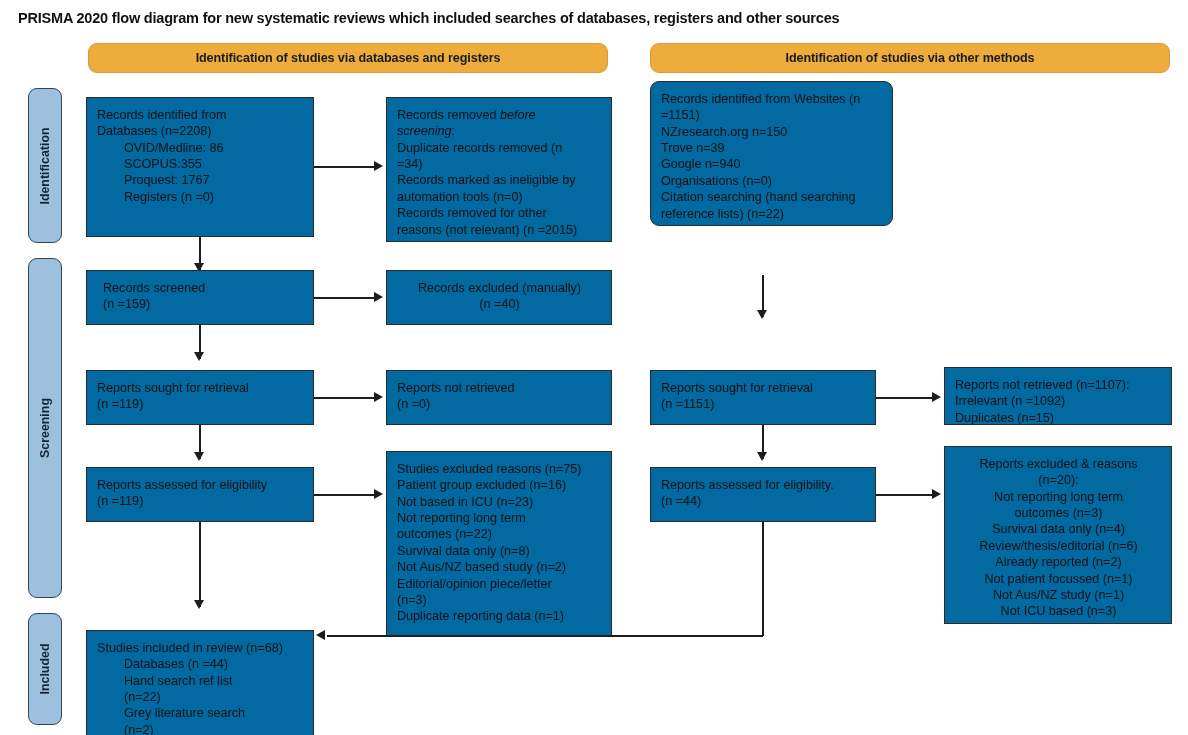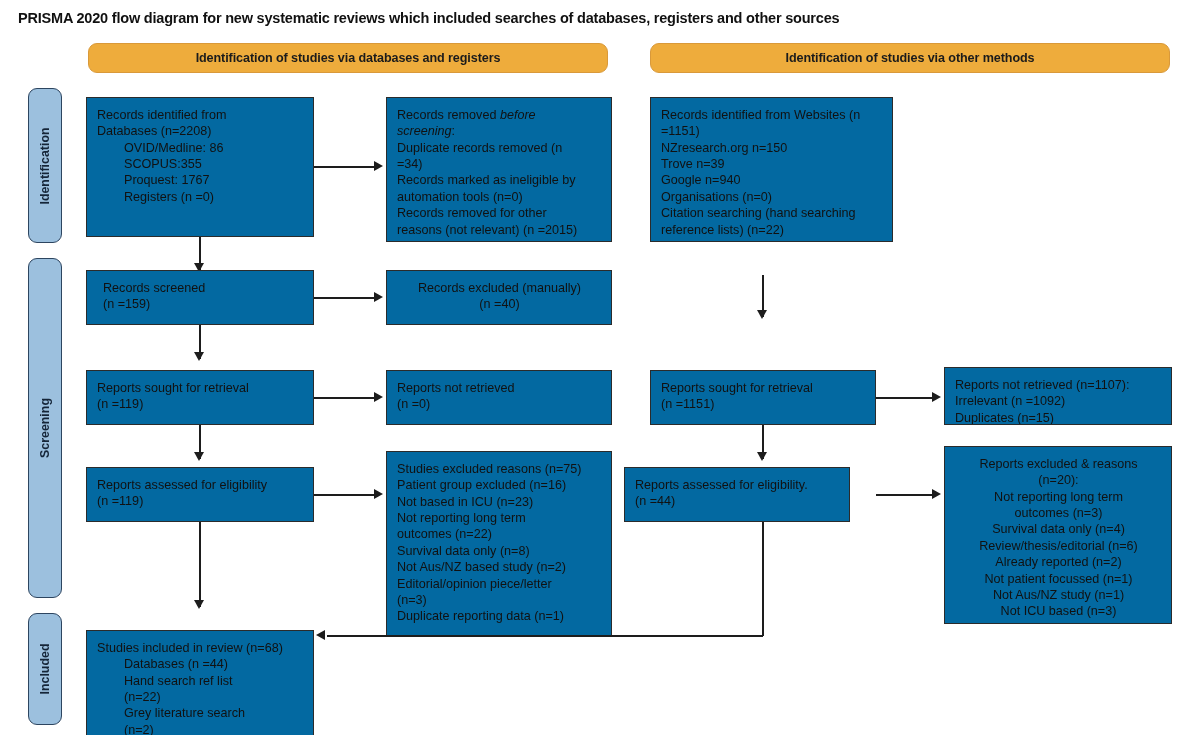--- a/index.html
+++ b/index.html
@@ -148,21 +148,21 @@
       <span class="ln">Records removed <i>before</i></span>
       <span class="ln"><i>screening</i>:</span>
       <span class="ln">Duplicate records removed (n</span>
       <span class="ln">=34)</span>
       <span class="ln">Records marked as ineligible by</span>
       <span class="ln">automation tools (n=0)</span>
       <span class="ln">Records removed for other</span>
       <span class="ln">reasons (not relevant) (n =2015)</span>
     </div>
 
-  <div class="box" id="box-records-identified-other" style="left: 650px; top: 97px; width: 243px; height: 145px; border-color: rgb(43, 43, 43);">
+  <div class="box" id="box-records-identified-other" style="left: 650px; top: 81px; width: 243px; height: 145px; border-color: rgb(43, 43, 43); border-radius: 9px;">
       <span class="ln">Records identified from Websites (n</span>
       <span class="ln">=1151)</span>
       <span class="ln">NZresearch.org n=150</span>
       <span class="ln">Trove n=39</span>
       <span class="ln">Google n=940</span>
       <span class="ln">Organisations (n=0)</span>
       <span class="ln">Citation searching (hand searching</span>
       <span class="ln">reference lists) (n=22)</span>
     </div>
 
@@ -237,21 +237,21 @@
       <span class="ln">(n=3)</span>
       <span class="ln">Duplicate reporting data (n=1)</span>
     </div>
 
   <div class="hline" style="left:314px; top:494px; width:60px;"></div>
   <div class="arrow-right" style="left:374px; top:489px;"></div>
 
   <div class="vline" style="left:199px; top:522px; height:85px;"></div>
   <div class="arrow-down" style="left:194px; top:600px;"></div>
 
-  <div class="box" id="box-reports-assessed-right" style="left: 624px; top: 467px; width: 226px; height: 55px; border-color: rgb(43, 43, 43);">
+  <div class="box" id="box-reports-assessed-right" style="left: 650px; top: 467px; width: 226px; height: 55px; border-color: rgb(43, 43, 43);">
       <span class="ln">Reports assessed for eligibility.</span>
       <span class="ln">(n =44)</span>
     </div>
   <div class="box" id="box-reports-excluded-right" style="left: 944px; top: 446px; width: 228px; height: 178px; border-color: rgb(43, 43, 43); text-align: center;">
       <span class="ln">Reports excluded &amp; reasons</span>
       <span class="ln">(n=20):</span>
       <span class="ln">Not reporting long term</span>
       <span class="ln">outcomes (n=3)</span>
       <span class="ln">Survival data only (n=4)</span>
       <span class="ln">Review/thesis/editorial (n=6)</span>

